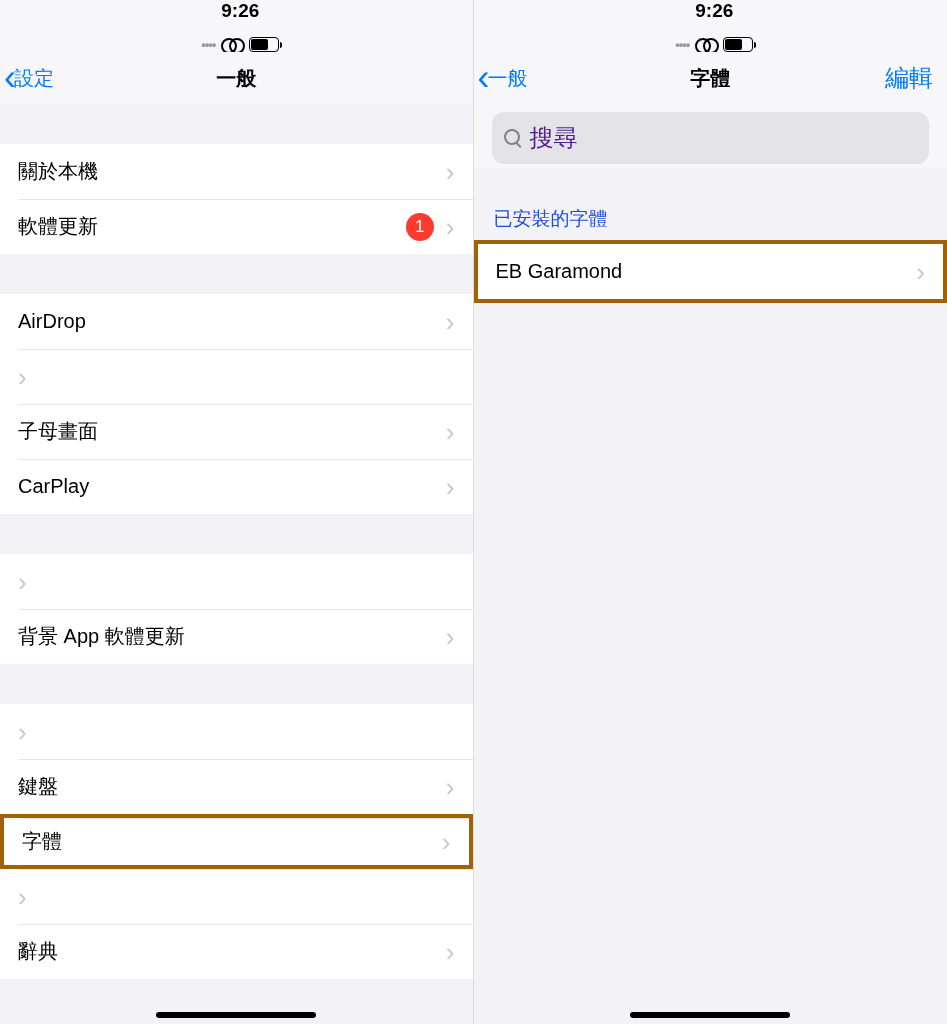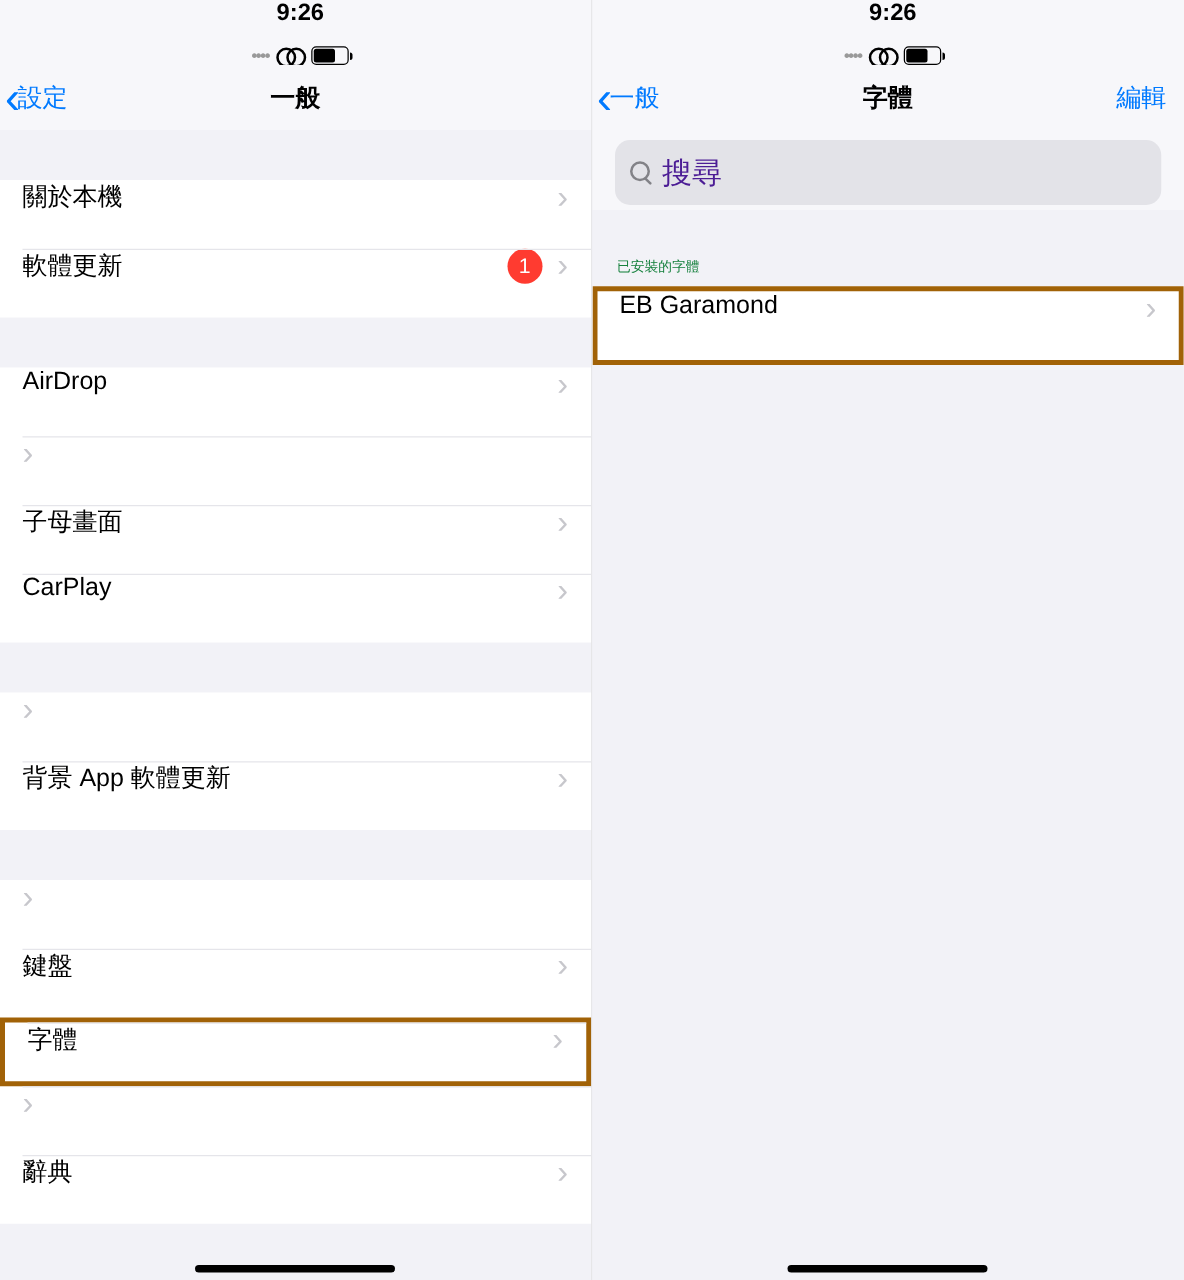--- a/index.html
+++ b/index.html
@@ -103,35 +103,36 @@
       margin-right: -2px;
     }
     .nav-title {
       font-size: 20px;
       font-weight: 600;
     }
     .nav-right {
       position: absolute;
       right: 14px;
       color: #007aff;
-      font-size: 20px;
+      font-size: 24px;
       cursor: pointer;
     }
     .content {
       flex: 1;
       overflow-y: auto;
       background: #f2f2f7;
     }
     .group-spacer { height: 40px; }
     .group-spacer-sm { height: 40px; }
     .section {
       background: #ffffff;
     }
     .row {
       display: flex;
+      align-items: center;
       padding: 0 18px 0 18px;
       min-height: 55px;
       position: relative;
       cursor: pointer;
     }
     .row + .row::before {
       content: '';
       position: absolute;
       top: 0; left: 18px; right: 0;
       height: 1px;
@@ -203,22 +204,22 @@
       position: absolute;
       bottom: 6px;
       left: 50%;
       transform: translateX(-50%);
       width: 160px;
       height: 6px;
       background: #000;
       border-radius: 3px;
     }
     .group-header-right {
-      font-size: 11px;
-      color: #15803d;
+      font-size: 19px;
+      color: #1d4ed8;
       padding: 38px 20px 8px 20px;
     }
   </style>
 </head>
 <body>
 
 <div class="phone phone-left">
   <div class="status-bar">
     <span>9:26</span>
     <span class="icons">

